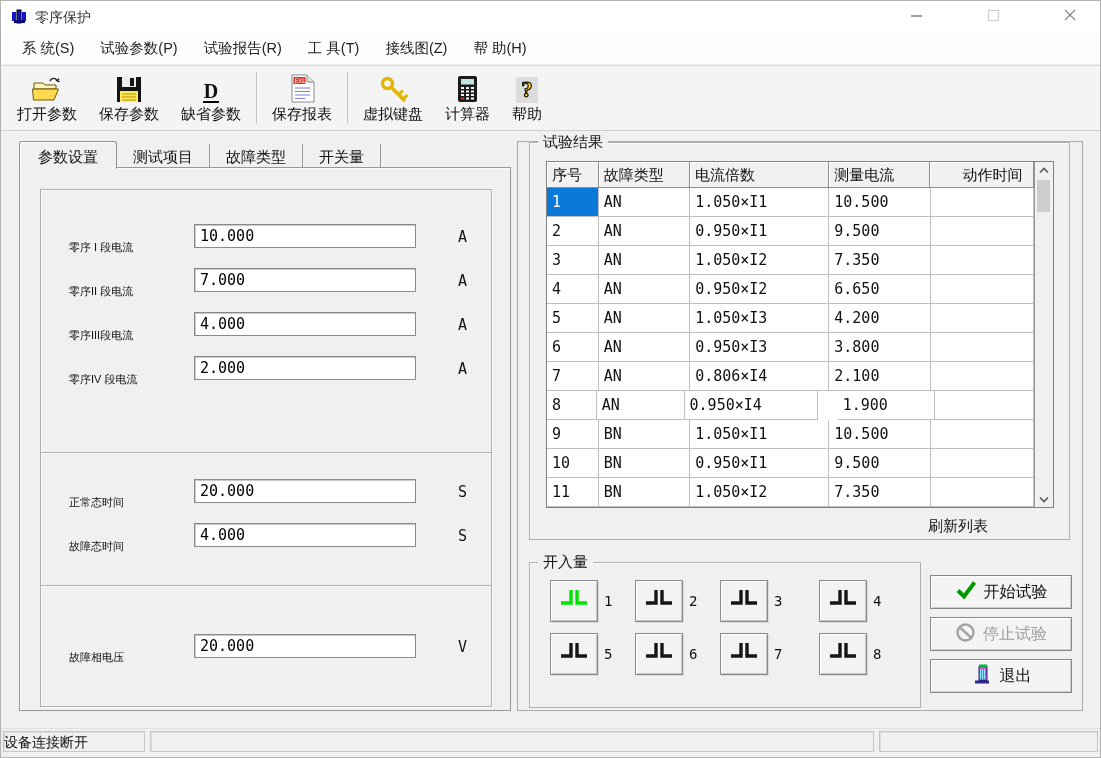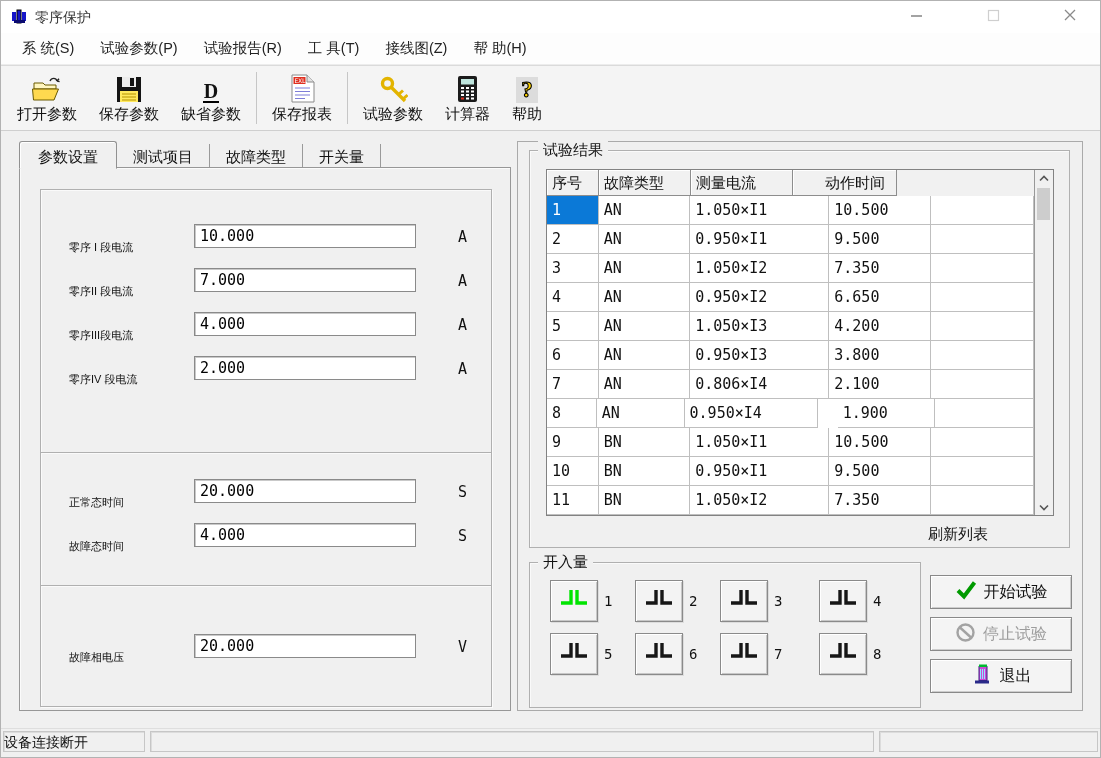--- a/index.html
+++ b/index.html
@@ -39,21 +39,21 @@
   .field{position:absolute;left:0;width:100%;height:26px;}
   .flabel{position:absolute;left:28px;top:16px;font-size:11px;}
   .finput{position:absolute;left:153px;top:0;width:222px;height:24px;border:1px solid #8a8a8a;background:#fff;
           box-shadow:inset 1px 1px 0 #c9c9c9;font:15px "DejaVu Sans Mono",monospace;padding:1px 5px;box-sizing:border-box;color:#000;}
   .funit{position:absolute;left:417px;top:4px;font:15px "DejaVu Sans Mono",monospace;}
   
   .rightpanel{position:absolute;left:516px;top:140px;width:566px;height:570px;border:1px solid #aaaaaa;
               box-sizing:border-box;background:#f0f0f0;}
   .groupbox{position:absolute;border:1px solid #b0b0b0;box-shadow:inset 1px 1px 0 #fafafa;box-sizing:border-box;}
   .gtitle{position:absolute;top:-10px;left:8px;background:#f0f0f0;padding:0 5px;font-size:15px;}
-  #results-group{left:11px;top:8px;width:541px;height:398px;}
+  #results-group{left:11px;top:0;width:541px;height:398px;}
   #resulttable{position:absolute;left:16px;top:18px;width:508px;height:347px;border:1px solid #828282;background:#fff;
                box-sizing:border-box;display:flex;}
   .tgrid{flex:1;overflow:hidden;}
   .thead{display:flex;height:26px;background:#f1f1f1;}
   .th{box-sizing:border-box;border-right:1px solid #8d8d8d;border-bottom:1px solid #8d8d8d;
       box-shadow:inset 1px 1px 0 #fff;font-size:15px;padding:4px 5px 0;white-space:nowrap;overflow:hidden;}
   .trow{display:flex;height:29px;background:#fff;}
   .td{box-sizing:border-box;border-right:1px solid #bfbfbf;border-bottom:1px solid #bfbfbf;
       font:15px "DejaVu Sans Mono",monospace;padding:5px 5px 0;white-space:nowrap;overflow:hidden;}
   .td.selected{background:#0b79d7;color:#fff;}
@@ -160,21 +160,21 @@
       </div>
       <div class="tb-sep"></div>
       <div class="tb-btn">
         <span class="ico">
           <svg width="29" height="28" viewBox="0 0 29 28">
             <circle cx="8.5" cy="8.5" r="5" fill="none" stroke="#e3b400" stroke-width="3.4"></circle>
             <path d="M12.5 12.5L26 26" stroke="#e3b400" stroke-width="3.4"></path>
             <path d="M19.5 19.5l4.5-4M24 24l4.5-4" stroke="#e3b400" stroke-width="3"></path>
           </svg>
         </span>
-        <span class="lbl">试验参数</span>
+        <span class="lbl">虚拟键盘</span>
       </div>
       <div class="tb-btn">
         <span class="ico">
           <svg width="21" height="28" viewBox="0 0 21 28">
             <rect x="1" y="1" width="19" height="26" rx="2" fill="#1b1b1b"></rect>
             <rect x="4" y="4" width="13" height="5.5" fill="#bfe6de"></rect>
             <g fill="#fff">
               <rect x="4" y="12" width="3" height="2"></rect>
               <rect x="9" y="12" width="3" height="2"></rect>
               <rect x="14" y="12" width="3" height="2"></rect>
@@ -254,20 +254,21 @@
 
   <div class="rightpanel">
 
     <div class="groupbox" id="results-group">
       <span class="gtitle">试验结果</span>
       <div id="resulttable">
         <div class="tgrid">
             <div class="thead">
               <div class="th" style="width: 52px;">序号</div>
               <div class="th" style="width: 92px;">故障类型</div>
+              <div class="th" style="width: 140px;">电流倍数</div>
               <div class="th" style="width: 102px;">测量电流</div>
               <div class="th" style="width: 104px; padding-left: 32px;">动作时间</div>
             </div>
             <div class="trow">
               <div class="td selected" style="width: 52px;">1</div>
               <div class="td" style="width: 92px;">AN</div>
               <div class="td" style="width: 140px;">1.050×I1</div>
               <div class="td" style="width: 102px;">10.500</div>
               <div class="td" style="width: 104px;"></div>
             </div>

